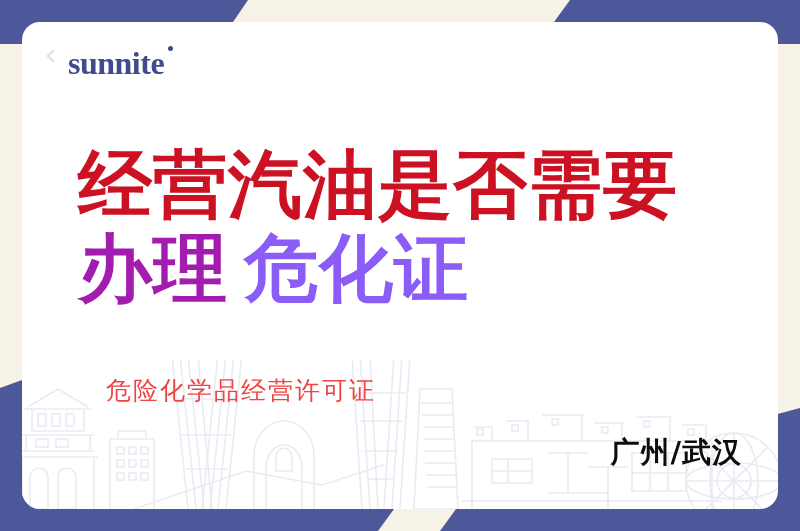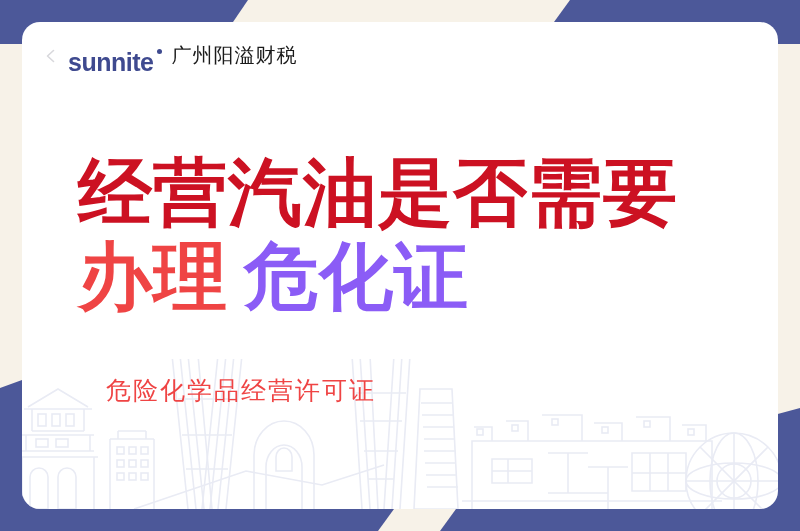--- a/index.html
+++ b/index.html
@@ -96,27 +96,27 @@
     align-items: center;
     padding-left: 20px;
   }
   #back-chevron {
     width: 18px; height: 18px;
     flex: 0 0 auto;
     margin-right: 8px;
     margin-top: 1px;
   }
   #brand-logo {
-    font-size: 25px;
+    font-size: 32px;
     font-weight: 700;
     letter-spacing: -0.5px;
     color: #3f4a8f;
     position: relative;
     line-height: 1;
-    font-family: Liberation Sans, sans-serif;
+    font-family: Liberation Serif, serif;
     margin-top: 15px;
   }
   #brand-dot {
     position: absolute;
     right: -9px;
     top: -1px;
     width: 5px; height: 5px;
     border-radius: 50%;
     background: #3f4a8f;
   }
@@ -125,33 +125,33 @@
     font-size: 20px;
     color: #1a1a1a;
     letter-spacing: 1px;
     font-family: "DejaVu Sans", sans-serif;
   }
 
   
   #headline {
     position: absolute;
     left: 56px;
-    top: 128px;
+    top: 120px;
     width: 680px;
   }
   .hl-line {
     font-family: "DejaVu Sans", sans-serif;
     font-weight: 700;
     font-size: 74px;
     line-height: 1.14;
     letter-spacing: 1px;
     white-space: nowrap;
   }
   .hl-red   { color: #cc1122; }
-  .hl-orange{ color: #ef4444; }
+  .hl-orange{ color: #a21caf; }
   .hl-black { color: #8b5cf6; }
   .hl-gap   { display: inline-block; width: 16px; }
 
   #subtitle {
     position: absolute;
     left: 84px;
     top: 352px;
     font-family: "DejaVu Sans", sans-serif;
     font-size: 25px;
     letter-spacing: 2px;
@@ -253,27 +253,27 @@
     </svg>
 
     <div id="header">
       <svg id="back-chevron" viewBox="0 0 18 18" aria-hidden="true">
         <polyline points="11.5,3.5 5.5,9 11.5,14.5" fill="none" stroke="#d8d8dc" stroke-width="1.6" stroke-linecap="round" stroke-linejoin="round"></polyline>
       </svg>
       <span id="brand-logo">
         <span>sunnite</span>
         <span id="brand-dot"></span>
       </span>
-      <span id="brand-cn">广州阳溢财税</span>
     </div>
 
     <div id="headline">
       <div class="hl-line hl-red">经营汽油是否需要</div>
       <div class="hl-line">
         <span class="hl-orange">办理</span><span class="hl-gap"></span><span class="hl-black">危化证</span>
       </div>
     </div>
 
     <div id="subtitle">危险化学品经营许可证</div>
 
+    <div id="city-label">广州/武汉</div>
 
   </div>
 </div>
 
 </body></html>

